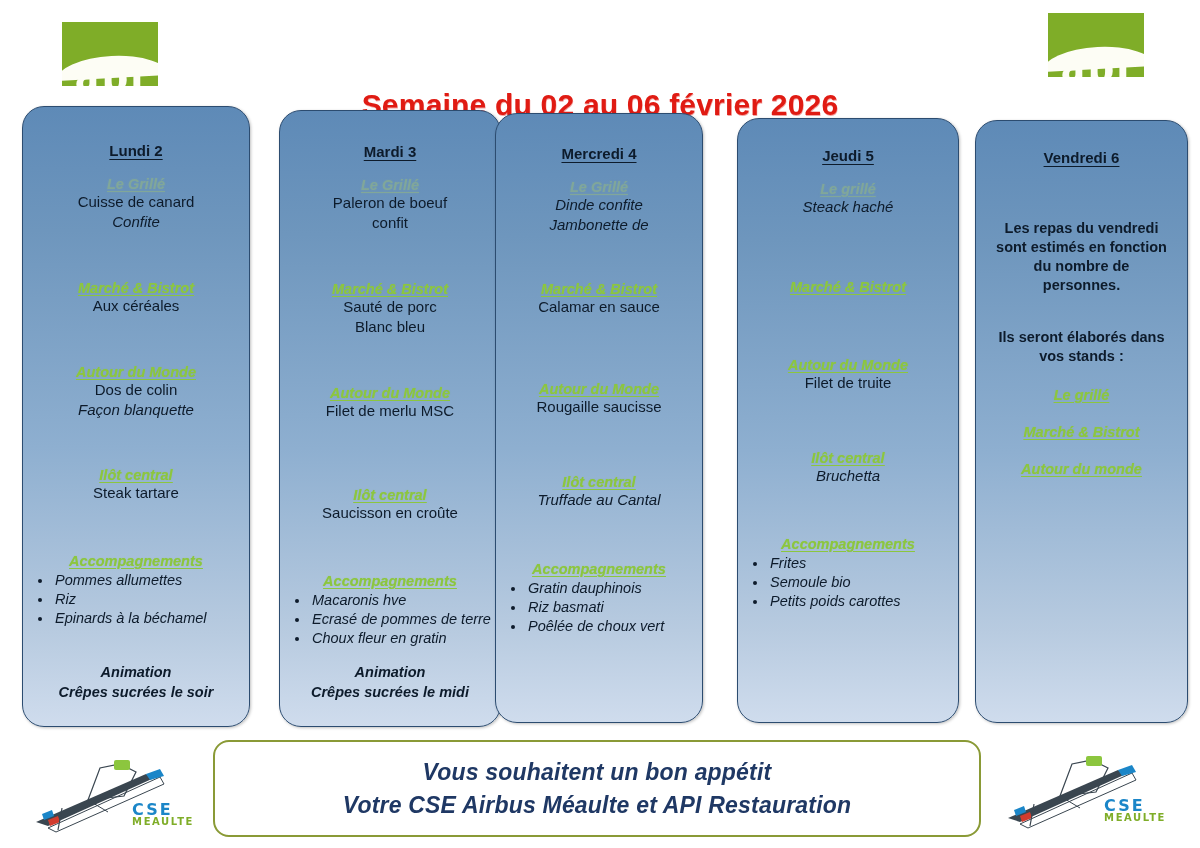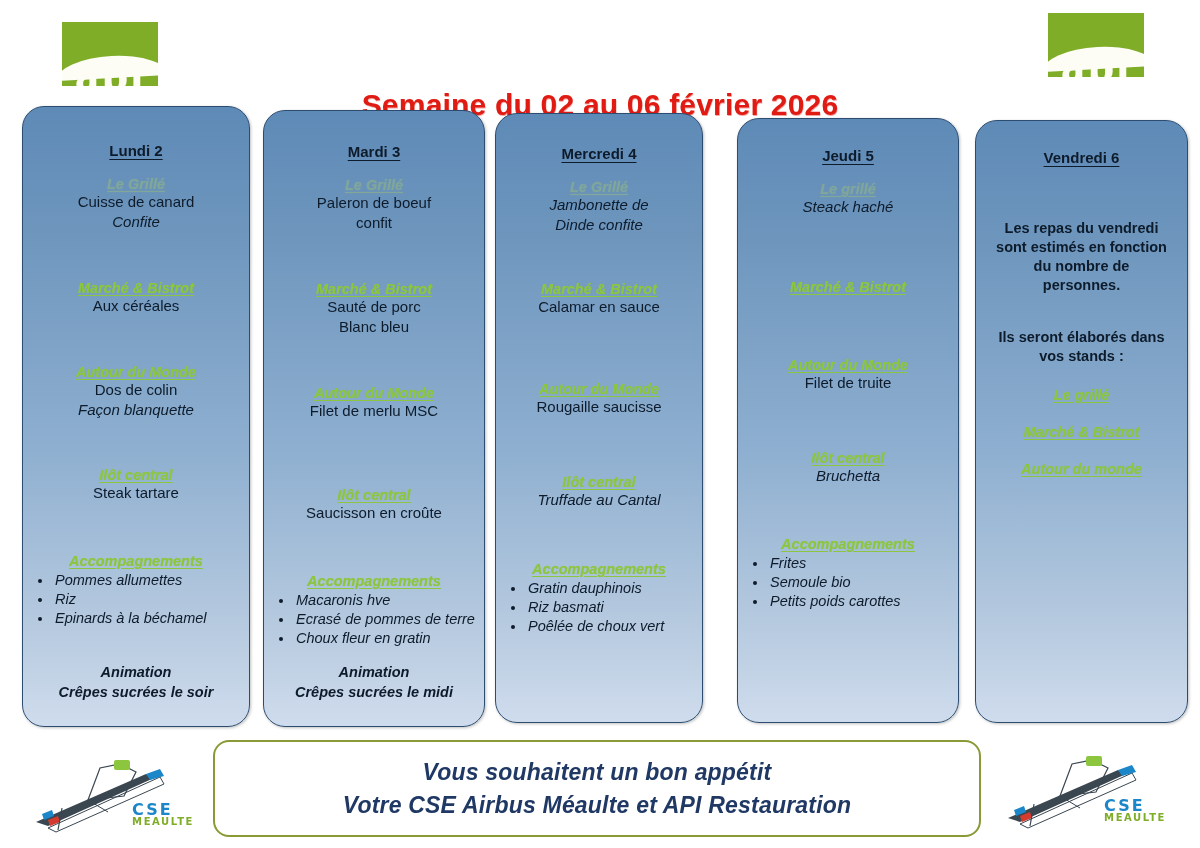--- a/index.html
+++ b/index.html
@@ -67,21 +67,21 @@
     position: absolute;
     border: 1.4px solid #2c4c70;
     border-radius: 22px;
     background: linear-gradient(to bottom, #5e8ab7 0%, #6e96bd 20%, #8eafd0 55%, #b8cbe0 85%, #cfdced 100%);
     box-shadow: 1px 1px 3px rgba(0,0,0,.25);
     box-sizing: border-box;
     padding: 0 8px;
     overflow: hidden;
   }
   .card.c1 { left: 22px;  top: 106px; width: 228px; height: 621px; }
-  .card.c2 { left: 263px; top: 110px; width: 222px; height: 617px; }
+  .card.c2 { left: 279px; top: 110px; width: 222px; height: 617px; }
   .card.c3 { left: 495px; top: 113px; width: 208px; height: 610px; }
   .card.c4 { left: 737px; top: 118px; width: 222px; height: 605px; }
   .card.c5 { left: 975px; top: 120px; width: 213px; height: 603px; }
 
   .day-title {
     text-align: center;
     font-size: 15px;
     font-weight: bold;
     color: #0d1b2b;
     text-decoration: underline;
@@ -322,22 +322,22 @@
     <div class="animation">Animation</div>
     <div class="animation">Crêpes sucrées le midi</div>
   </div>
 </div>
 
 <div class="card c3">
   <div class="day-title">Mercredi 4</div>
 
   <div class="block first">
     <div class="stand faded">Le Grillé</div>
+    <div class="dish ital">Dinde confite</div>
     <div class="dish ital">Jambonette de</div>
-    <div class="dish ital">Dinde confite</div>
   </div>
 
   <div class="block" style="margin-top:46px">
     <div class="stand">Marché &amp; Bistrot</div>
     <div class="dish">Calamar en sauce</div>
   </div>
 
   <div class="block" style="margin-top:64px">
     <div class="stand">Autour du Monde</div>
     <div class="dish">Rougaille saucisse</div>

